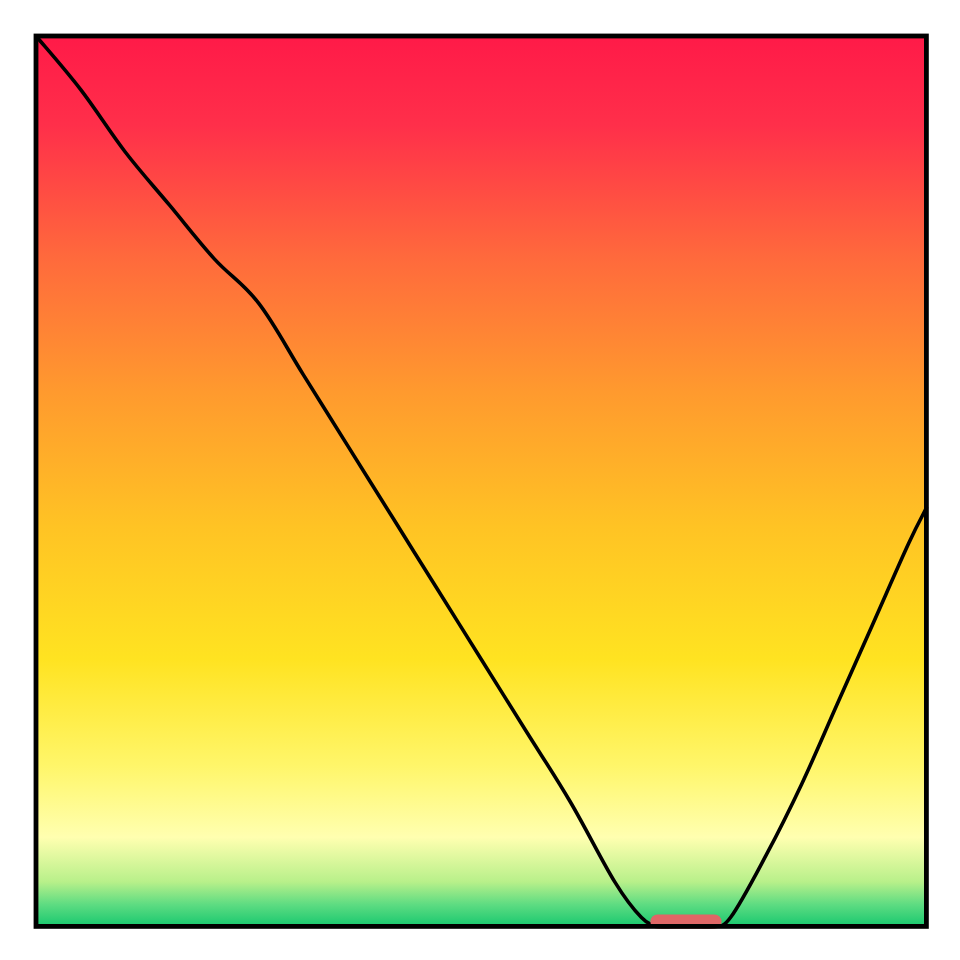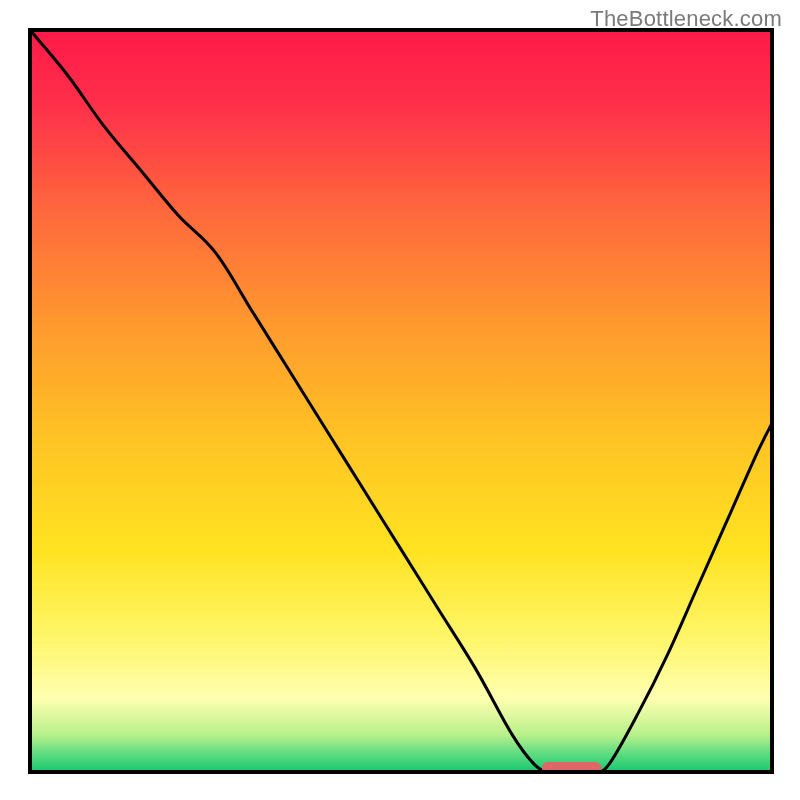--- a/index.html
+++ b/index.html
@@ -53,14 +53,13 @@
 
     <rect id="plot-bg" fill="url(#bg-grad)" x="30" y="30" width="742" height="742"></rect>
 
     <path id="curve-path" fill="none" stroke="#000000" stroke-width="3" stroke-linecap="round" stroke-linejoin="round" d="M 30 30 C 36.678 38.01360000000001, 53.74399999999999 57.15720000000004, 67.1 74.52000000000004 C 80.45599999999999 91.88280000000003, 90.844 109.09720000000002, 104.2 126.46000000000001 C 117.55600000000001 143.8228, 127.94400000000002 154.95279999999997, 141.3 170.97999999999996 C 154.656 187.00719999999995, 165.044 200.80839999999998, 178.4 215.5 C 191.756 230.19160000000002, 202.144 235.23720000000003, 215.5 252.60000000000002 C 228.856 269.9628, 239.244 290.5904, 252.6 311.96 C 265.956 333.32959999999997, 276.344 349.9504, 289.7 371.32 C 303.056 392.6896, 313.444 409.3104, 326.8 430.68 C 340.156 452.0496, 350.54400000000004 468.67040000000003, 363.90000000000003 490.04 C 377.25600000000003 511.4096, 387.644 528.0304, 401 549.4 C 414.356 570.7696, 424.744 587.3904, 438.1 608.76 C 451.456 630.1296, 461.844 645.4148, 475.2 668.12 C 488.556 690.8252, 501.61519999999996 717.5372, 512.3 734.9 C 522.9848 752.2628, 527.8820000000001 757.902, 534.5600000000001 764.58 C 541.238 771.258, 544.0576 770.6644, 549.4 772 C 554.7424 773.3356, 558.8976 772, 564.24 772 C 569.5824 772, 573.7376 772, 579.08 772 C 584.4224 772, 588.5776 773.3356, 593.92 772 C 599.2624 770.6644, 600.7464 775.2648, 608.76 764.58 C 616.7736 753.8952, 627.7552 732.674, 638.4399999999999 712.64 C 649.1247999999999 692.606, 657.4352 675.9852, 668.12 653.28 C 678.8048 630.5748, 687.1152000000001 610.5408, 697.8000000000001 586.5 C 708.4848000000001 562.4592, 716.7951999999999 543.7607999999999, 727.4799999999999 519.7199999999999 C 738.1647999999999 495.6791999999999, 749.1464 470.30280000000005, 757.16 452.94000000000005 C 765.1736 435.57720000000006, 769.3288 428.60240000000005, 772 423.26000000000005"></path>
 
     <rect id="marker-pill" rx="6" ry="6" height="12" fill="#e06666" x="541.98" width="59.360000000000014" y="762"></rect>
 
     <rect id="plot-border" fill="none" stroke="#000000" stroke-width="4" x="30" y="30" width="742" height="742"></rect>
   </svg>
 
-  <div class="watermark">TheBottleneck.com</div>
 </div>
 
 </body></html>

